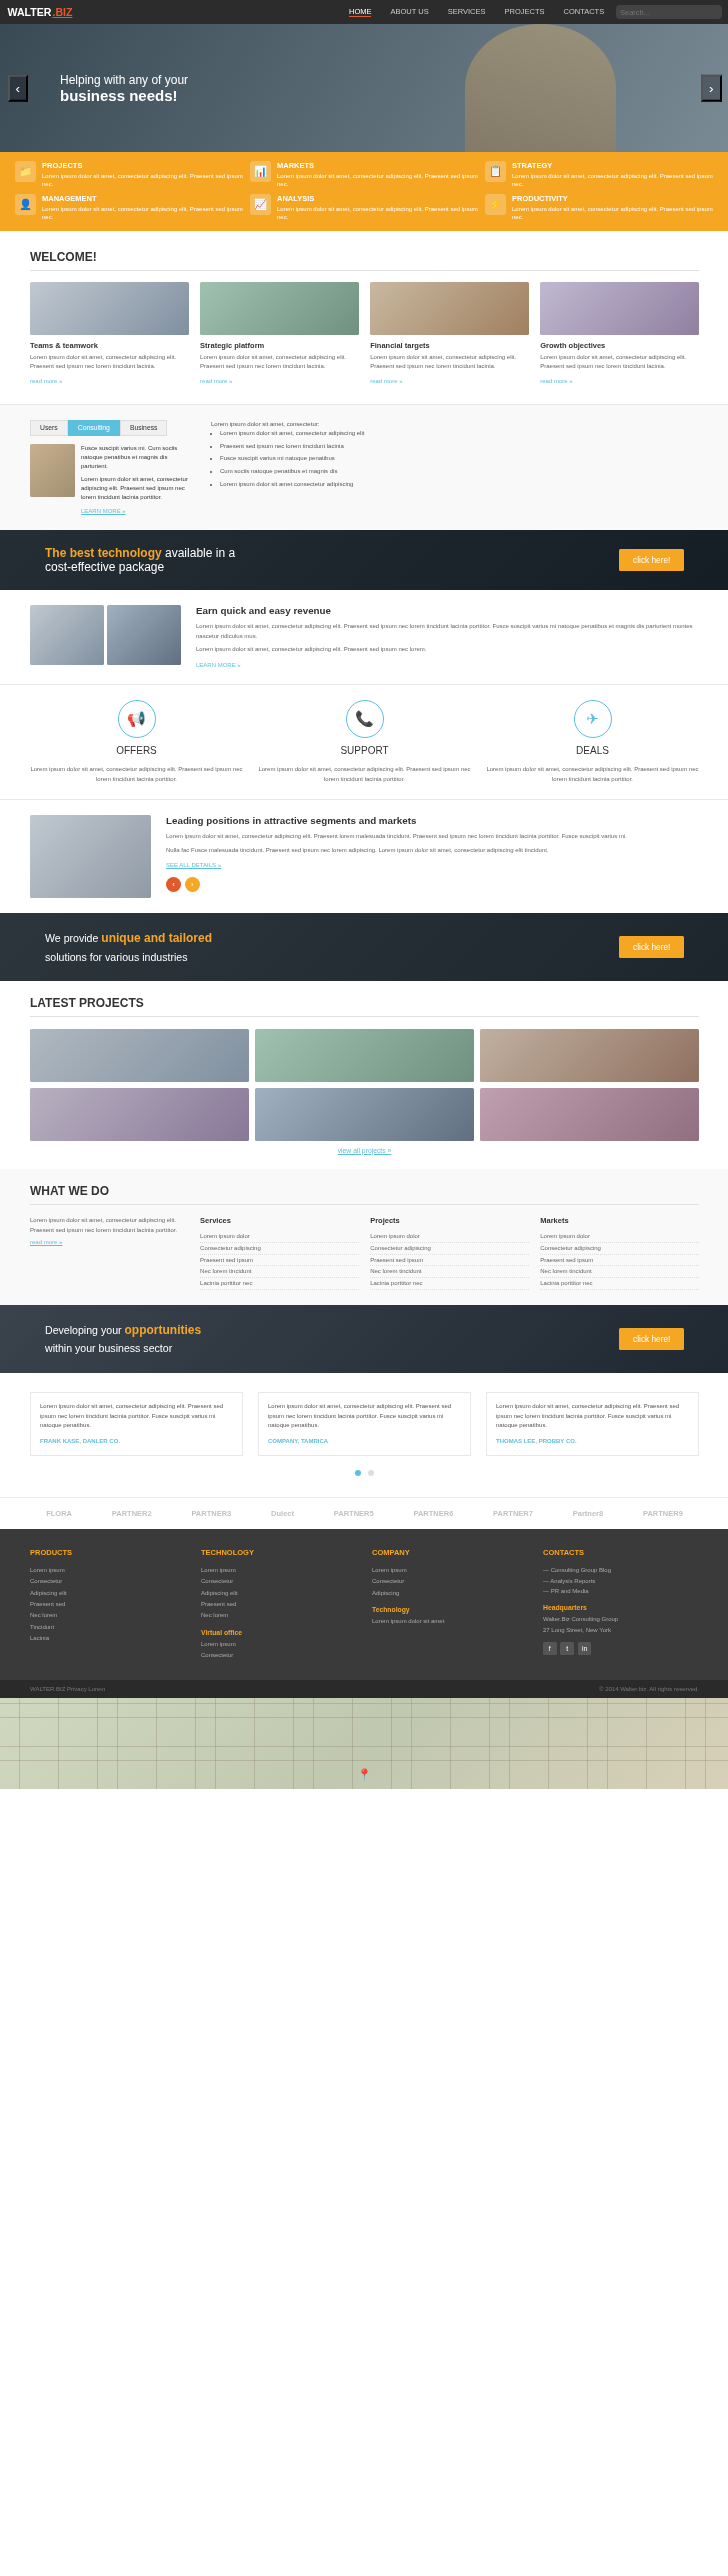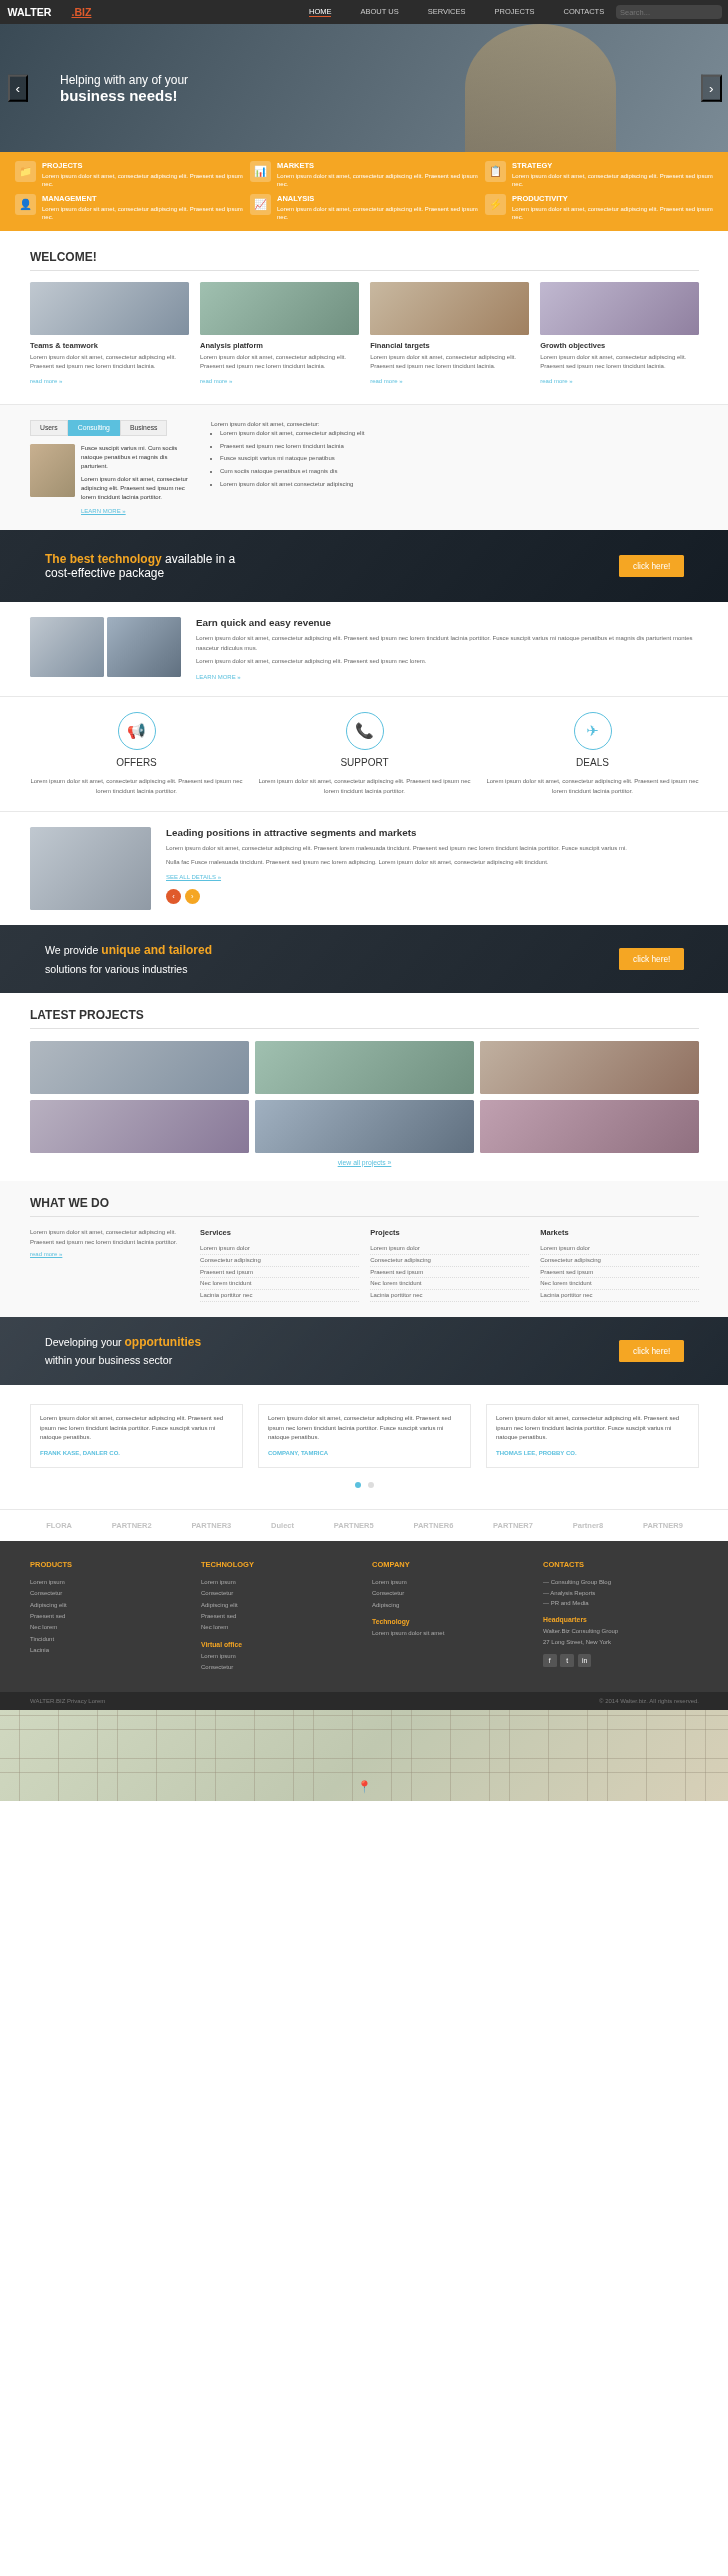--- a/index.html
+++ b/index.html
@@ -1,22 +1,22 @@
 <!DOCTYPE html>
 <html style="font-size:12px"><head>
   <meta charset="utf-8">
   <style>
     * { margin: 0; padding: 0; box-sizing: border-box; }
     body { font-family: Arial, sans-serif; font-size: 8.3px; color: #333; background: #fff; width: 729px; }
 
     
     .nav { background: #2c2c2c; display: flex; align-items: center; height: 24px; padding: 0 7.5px; }
-    .nav-logo { color: #fff; font-weight: bold; font-size: 10.6px; margin-right: auto; display: flex; align-items: center; gap: 20px; }
+    .nav-logo { color: #fff; font-weight: bold; font-size: 10.6px; margin-right: auto; display: flex; align-items: center; gap: 1px; }
     .nav-logo span.dot { color: #e05a2b; text-decoration: underline; }
-    .nav-links { display: flex; gap: 29px; }
+    .nav-links { display: flex; gap: 19px; }
     .nav-links a { color: #ccc; text-decoration: none; font-size: 7.5px; text-transform: uppercase; }
     .nav-links a.active { color: #fff; border-bottom: 1.5px solid #e05a2b; }
     .nav-search { margin-left: 11.3px; }
     .nav-search input { background: #444; border: none; color: #ccc; padding: 2.3px 4.5px; font-size: 7.5px; border-radius: 4px; }
 
     
     .hero { position: relative; height: 128px; background: linear-gradient(rgba(0,0,0,0.35), rgba(0,0,0,0.35)), #5a6a7a; overflow: hidden; display: flex; align-items: center; }
     .hero-bg { position: absolute; inset: 0; background: linear-gradient(120deg, #3a4a55 0%, #7a8a95 100%); z-index: 0; }
     .hero-person { position: absolute; right: 113px; top: 0; bottom: 0; width: 151px; background: linear-gradient(180deg, #c8a870 0%, #a08050 100%); opacity: 0.5; border-radius: 50% 50% 0 0; }
     .hero-text { position: relative; z-index: 2; padding: 0 60px; color: #fff; }
@@ -51,21 +51,21 @@
     .tab-btn.active { background: #5bc0de; color: #fff; border-color: #5bc0de; }
     .tab-person { width: 45px; height: 53px; background: linear-gradient(135deg, #c8b090 0%, #a09070 100%); float: left; margin-right: 6px; border-radius: 1.5px; }
     .tab-content-area { overflow: hidden; }
     .tab-content-area p { font-size: 6px; color: #333; line-height: 1.5; margin-bottom: 3.8px; }
     .tab-content-area .link { color: #5bc0de; font-size: 6px; }
     .tabs-right { flex: 1; font-size: 6px; color: #555; line-height: 1.6; }
     .tabs-right ul { padding-left: 9px; }
     .tabs-right li { margin-bottom: 3px; }
 
     
-    .tech-banner { background: linear-gradient(rgba(0,0,0,0.5), rgba(0,0,0,0.5)), linear-gradient(135deg, #4a5a6a, #2a3a4a); height: 72px; display: flex; align-items: center; padding: 0 45px; justify-content: space-between; }
+    .tech-banner { background: linear-gradient(rgba(0,0,0,0.5), rgba(0,0,0,0.5)), linear-gradient(135deg, #4a5a6a, #2a3a4a); height: 60px; display: flex; align-items: center; padding: 0 45px; justify-content: space-between; }
     .tech-banner-text { color: #fff; font-size: 12px; }
     .tech-banner-text strong { color: #f5a623; }
     .click-btn { background: #f5a623; color: #fff; border: none; padding: 6px 13.6px; font-size: 8.3px; cursor: pointer; border-radius: 1.5px; }
 
     
     .revenue-section { padding: 15px 30px; display: flex; gap: 15px; align-items: flex-start; }
     .revenue-imgs { display: flex; gap: 3.8px; width: 151px; flex-shrink: 0; }
     .rev-img { height: 60px; flex: 1; background: linear-gradient(135deg, #b0b8c0 0%, #8090a0 100%); border-radius: 1.5px; }
     .revenue-text h3 { font-size: 9.8px; font-weight: bold; color: #333; margin-bottom: 6px; }
     .revenue-text p { font-size: 6px; color: #666; line-height: 1.6; margin-bottom: 3.8px; }
@@ -236,21 +236,21 @@
   <h2 class="section-title">WELCOME!</h2>
   <div class="welcome-grid">
     <div class="welcome-item">
       <div class="welcome-item-img" style="background:linear-gradient(135deg,#c0c8d0,#8090a0)"></div>
       <h4>Teams &amp; teamwork</h4>
       <p>Lorem ipsum dolor sit amet, consectetur adipiscing elit. Praesent sed ipsum nec lorem tincidunt lacinia.</p>
       <a href="#" class="read-more">read more »</a>
     </div>
     <div class="welcome-item">
       <div class="welcome-item-img" style="background:linear-gradient(135deg,#a0c0b0,#709080)"></div>
-      <h4>Analysis platform</h4>
+      <h4>Strategic platform</h4>
       <p>Lorem ipsum dolor sit amet, consectetur adipiscing elit. Praesent sed ipsum nec lorem tincidunt lacinia.</p>
       <a href="#" class="read-more">read more »</a>
     </div>
     <div class="welcome-item">
       <div class="welcome-item-img" style="background:linear-gradient(135deg,#c8b8a0,#a08060)"></div>
       <h4>Financial targets</h4>
       <p>Lorem ipsum dolor sit amet, consectetur adipiscing elit. Praesent sed ipsum nec lorem tincidunt lacinia.</p>
       <a href="#" class="read-more">read more »</a>
     </div>
     <div class="welcome-item">

